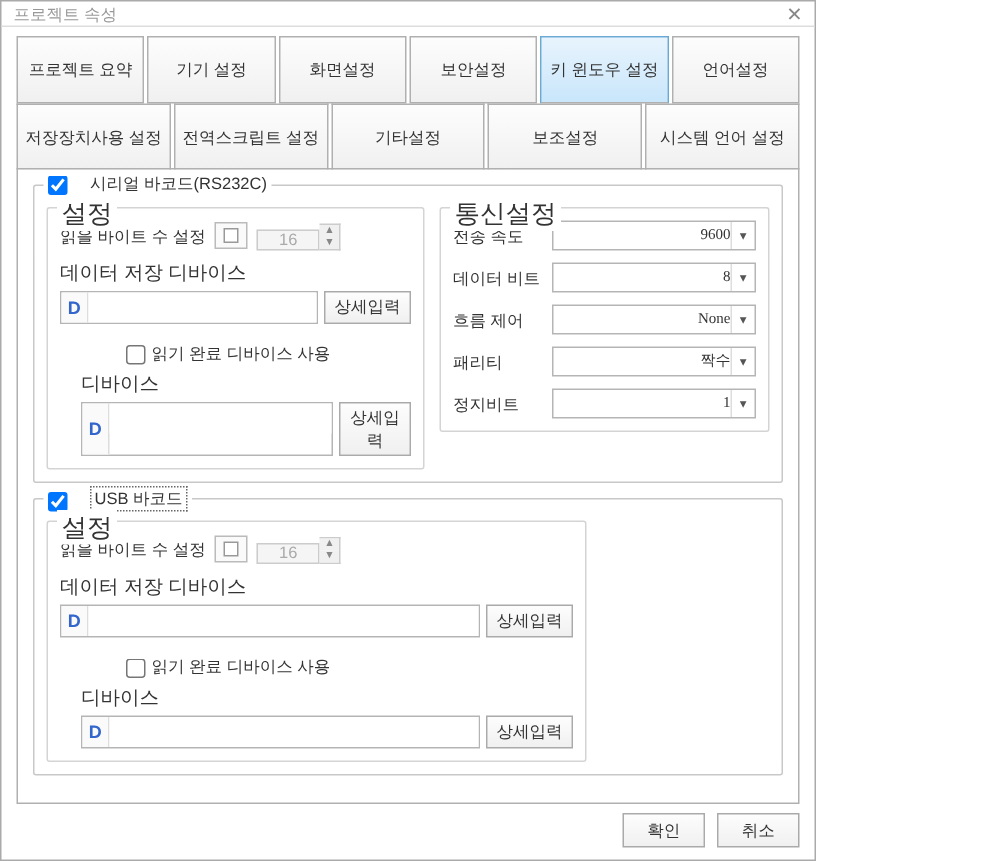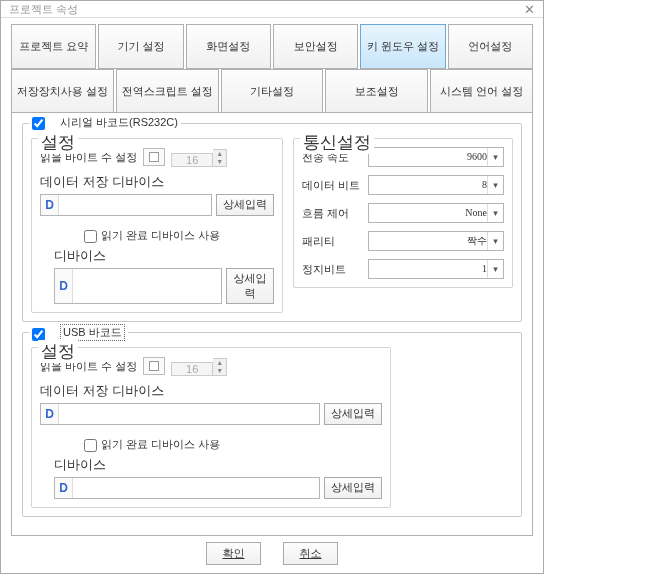--- a/index.html
+++ b/index.html
@@ -243,24 +243,23 @@
       width: 16px;
       display: flex;
       align-items: center;
       justify-content: center;
       font-size: 9px;
       color: #555;
       border-left: 1px solid #ddd;
     }
     .footer {
       display: flex;
-      justify-content: center;
-      gap: 22px;
+      justify-content: flex-end;
+      gap: 8px;
       padding-top: 6px;
-      text-decoration: underline;
     }
     .footer .btn { min-width: 55px; padding: 3px 8px; }
   </style>
 </head>
 <body>
 
 <div class="window">
   <div class="titlebar">
     <span>프로젝트 속성</span>
     <span class="close">✕</span>

